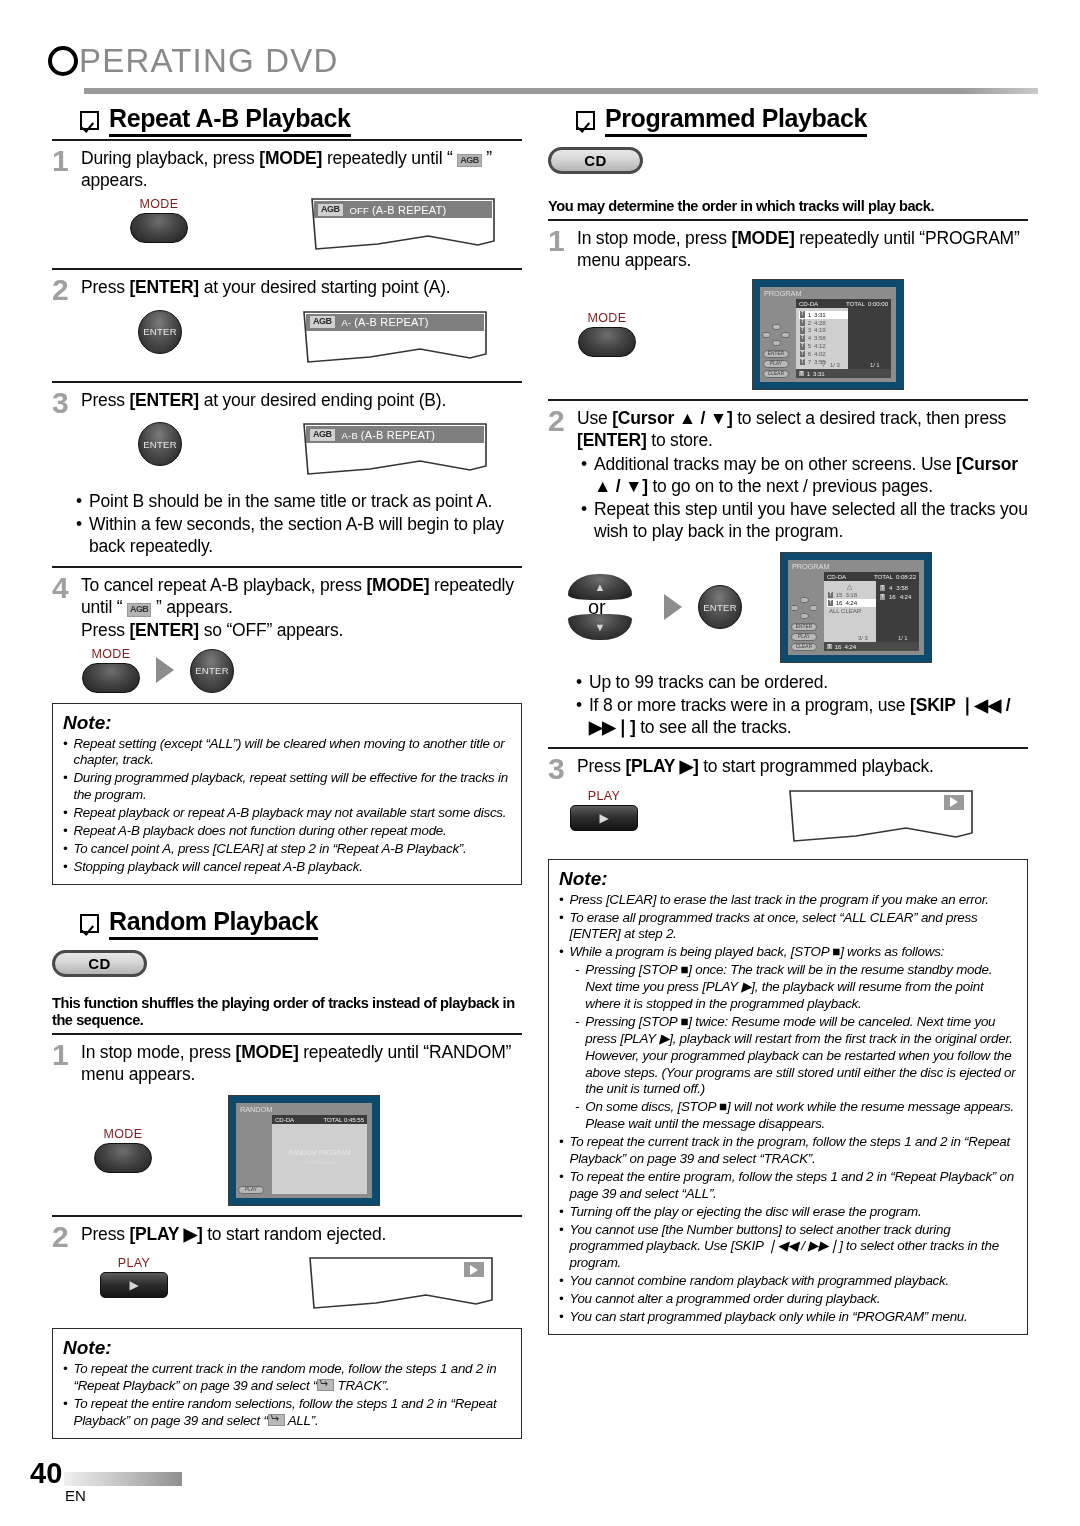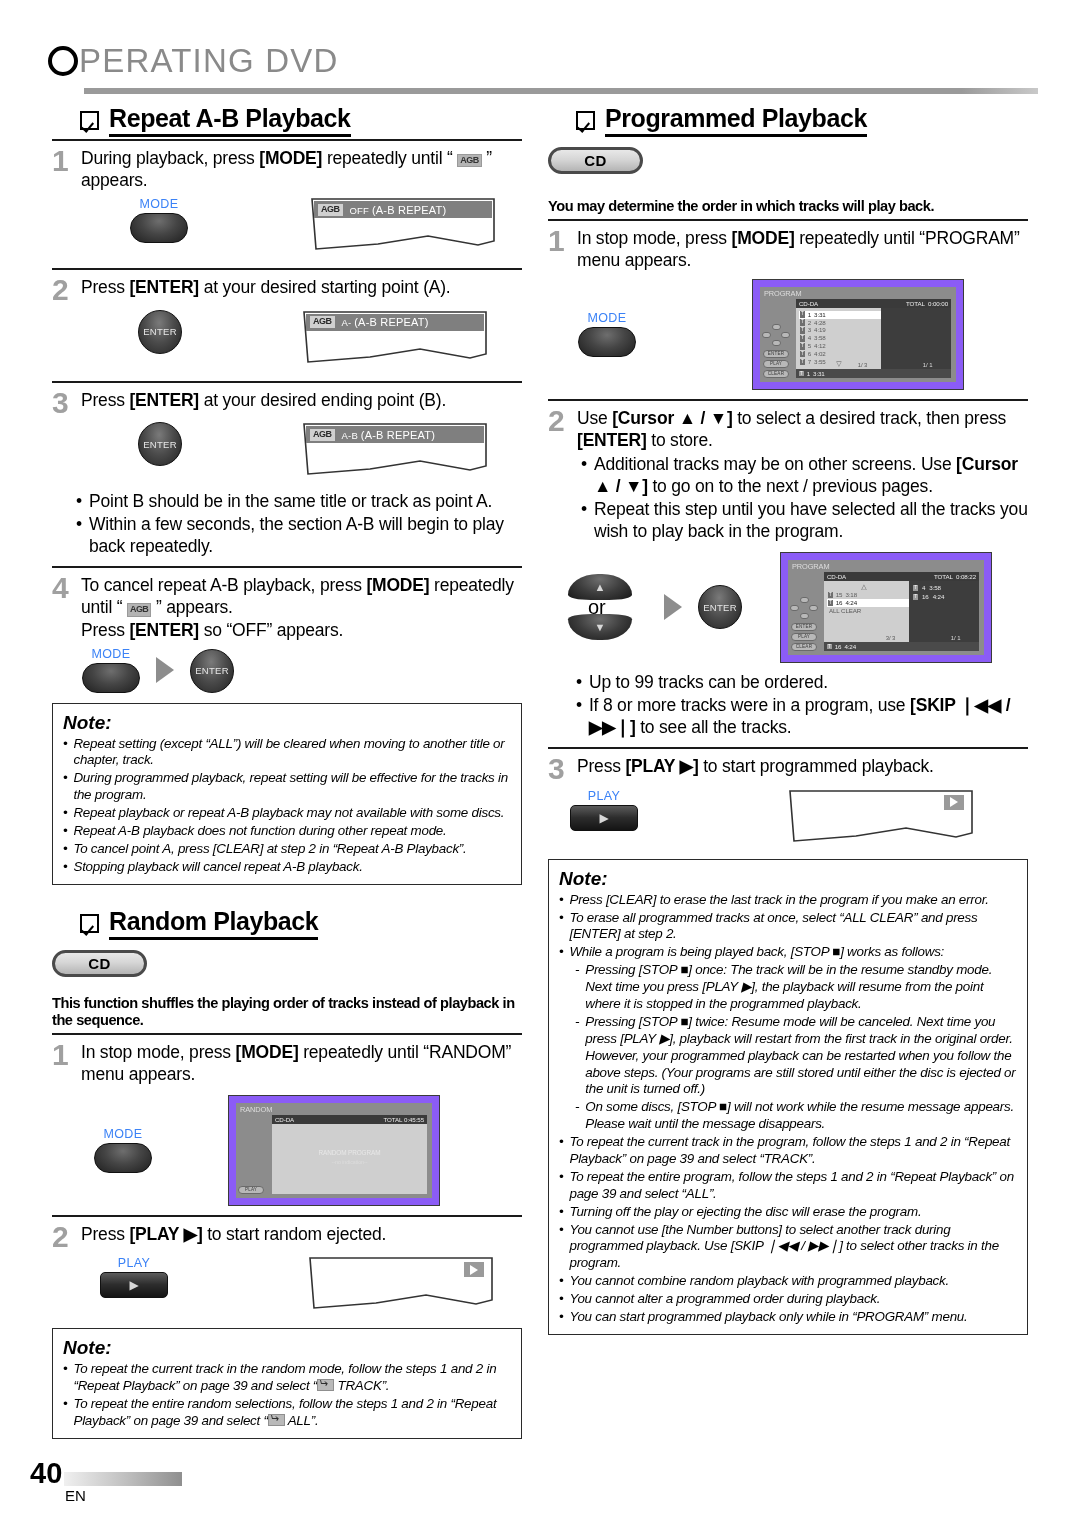--- a/index.html
+++ b/index.html
@@ -79,21 +79,21 @@
 
   .bullets { margin-top: 2px; font-size: 17.5px; line-height: 1.26; letter-spacing: -0.2px; }
   .bullets .bl { display: flex; gap: 7px; margin-top: 1px; }
   .bullets .bl .dot { flex: none; }
   .bullets.indent { padding-left: 24px; }
 
   
   .artrow { display: flex; align-items: flex-start; margin-top: 6px; position: relative; }
 
   .btn-wrap { display: flex; flex-direction: column; align-items: center; }
-  .btn-cap { font-size: 12.5px; color: #3b82f6; letter-spacing: 0.4px; margin-bottom: 2px; }
+  .btn-cap { font-size: 12.5px; color: #7f1d1d; letter-spacing: 0.4px; margin-bottom: 2px; }
   .btn-oval {
     width: 58px; height: 30px; border-radius: 16px;
     background: radial-gradient(ellipse at 50% 25%, #6e6e6e 0%, #454545 45%, #1e1e1e 100%);
     border: 1px solid #111;
   }
   .btn-circle {
     width: 44px; height: 44px; border-radius: 50%;
     background: radial-gradient(ellipse at 48% 28%, #7a7a7a 0%, #4a4a4a 48%, #202020 100%);
     border: 1px solid #111;
     display: flex; align-items: center; justify-content: center;
@@ -143,22 +143,22 @@
     width: 20px; height: 15px; background: #9a9a9a;
     display: flex; align-items: center; justify-content: center;
   }
   .tv-strip .playicon i {
     width: 0; height: 0; border-left: 8px solid #fff;
     border-top: 5px solid transparent; border-bottom: 5px solid transparent;
   }
 
   
   .osd-frame {
-    border: 1.6px solid #3a3a3a; background: #8b5cf6; padding: 7px;
-    width: 212px;
+    border: 1.6px solid #3a3a3a; background: #0c4a6e; padding: 7px;
+    width: 152px;
   }
   .osd {
     background: #8c8c8c; width: 100%; height: 95px; position: relative;
     font-size: 6.6px; color: #e9e9e9; letter-spacing: -0.1px;
   }
   .osd .title { position: absolute; left: 4px; top: 2px; font-size: 7.4px; color: #dedede; }
   .osd .panel {
     position: absolute; left: 36px; top: 12px; right: 5px; bottom: 4px;
     background: #cfcfcf;
   }
@@ -391,21 +391,21 @@
         <li>
             <span class="dot">•</span>
             <span class="t">Repeat setting (except “ALL”) will be cleared when moving to another title or chapter, track.</span>
           </li>
         <li>
             <span class="dot">•</span>
             <span class="t">During programmed playback, repeat setting will be effective for the tracks in the program.</span>
           </li>
         <li>
             <span class="dot">•</span>
-            <span class="t">Repeat playback or repeat A-B playback may not available with some discs.</span>
+            <span class="t">Repeat playback or repeat A-B playback may not available start some discs.</span>
           </li>
         <li>
             <span class="dot">•</span>
             <span class="t">Repeat A-B playback does not function during other repeat mode.</span>
           </li>
         <li>
             <span class="dot">•</span>
             <span class="t">To cancel point A, press [CLEAR] at step 2 in “Repeat A-B Playback”.</span>
           </li>
         <li>

